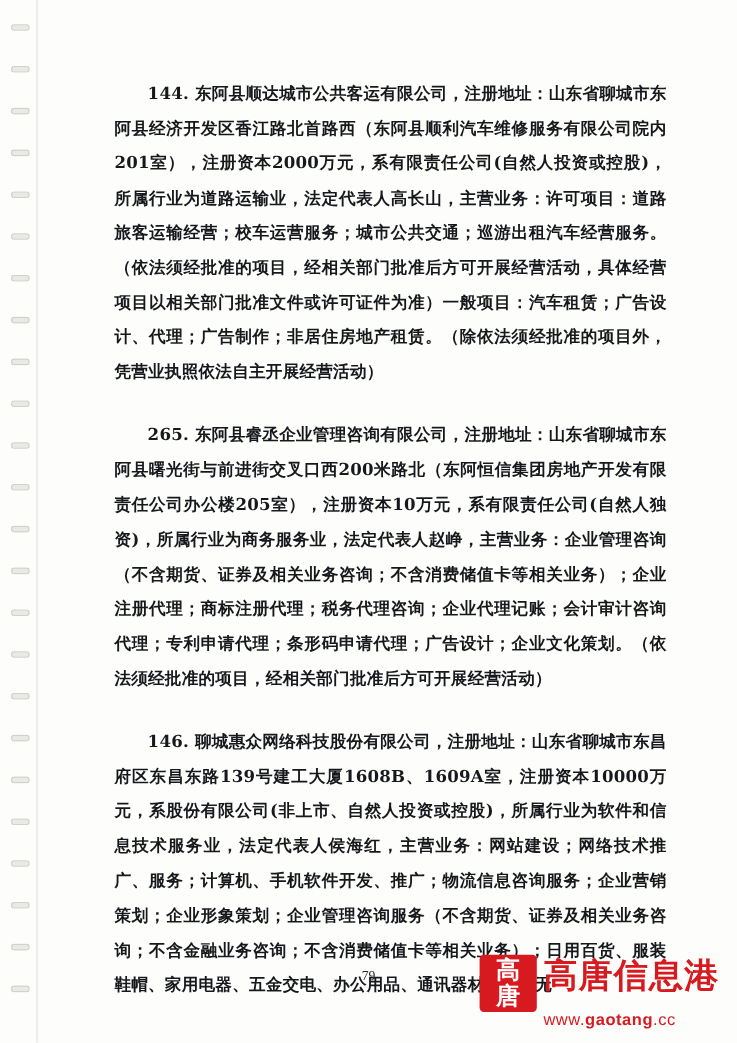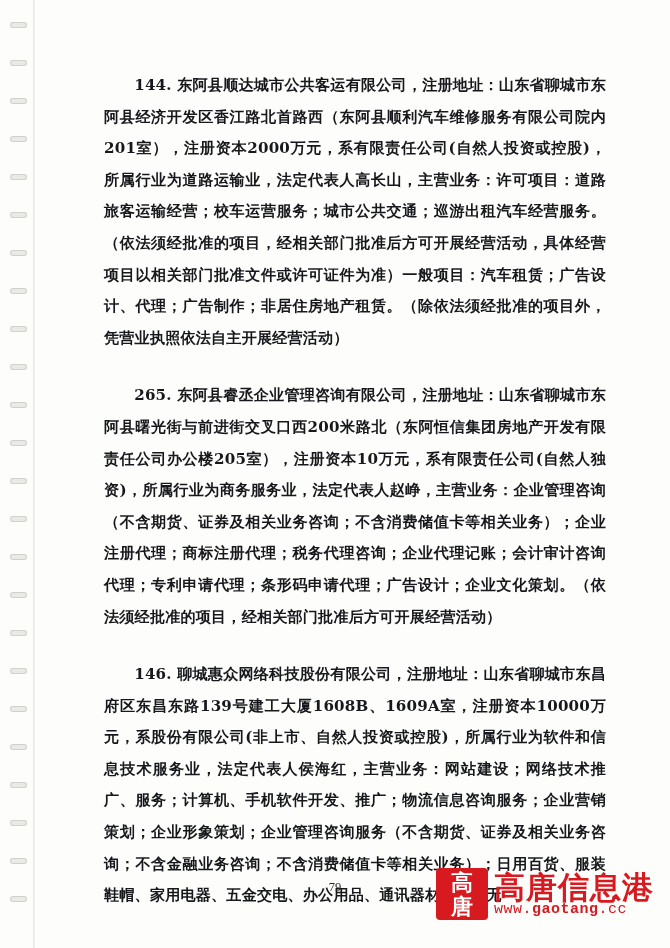--- a/index.html
+++ b/index.html
@@ -115,25 +115,25 @@
     line-height: 42px;
     color: #d71920;
     font-weight: bold;
     letter-spacing: 1px;
     font-family: "DejaVu Serif", serif;
     white-space: nowrap;
   }
   .logo-url {
     position: absolute;
     left: 58px;
-    top: 34px;
+    top: 52px;
     font-size: 15px;
     line-height: 20px;
     color: #d71920;
-    font-family: Liberation Mono, monospace;
+    font-family: Liberation Sans, sans-serif;
     letter-spacing: 0.5px;
     white-space: nowrap;
   }
   .logo-url .strong { font-weight: bold; }
 </style>
 </head>
 <body>
 
 <div class="page">
 

